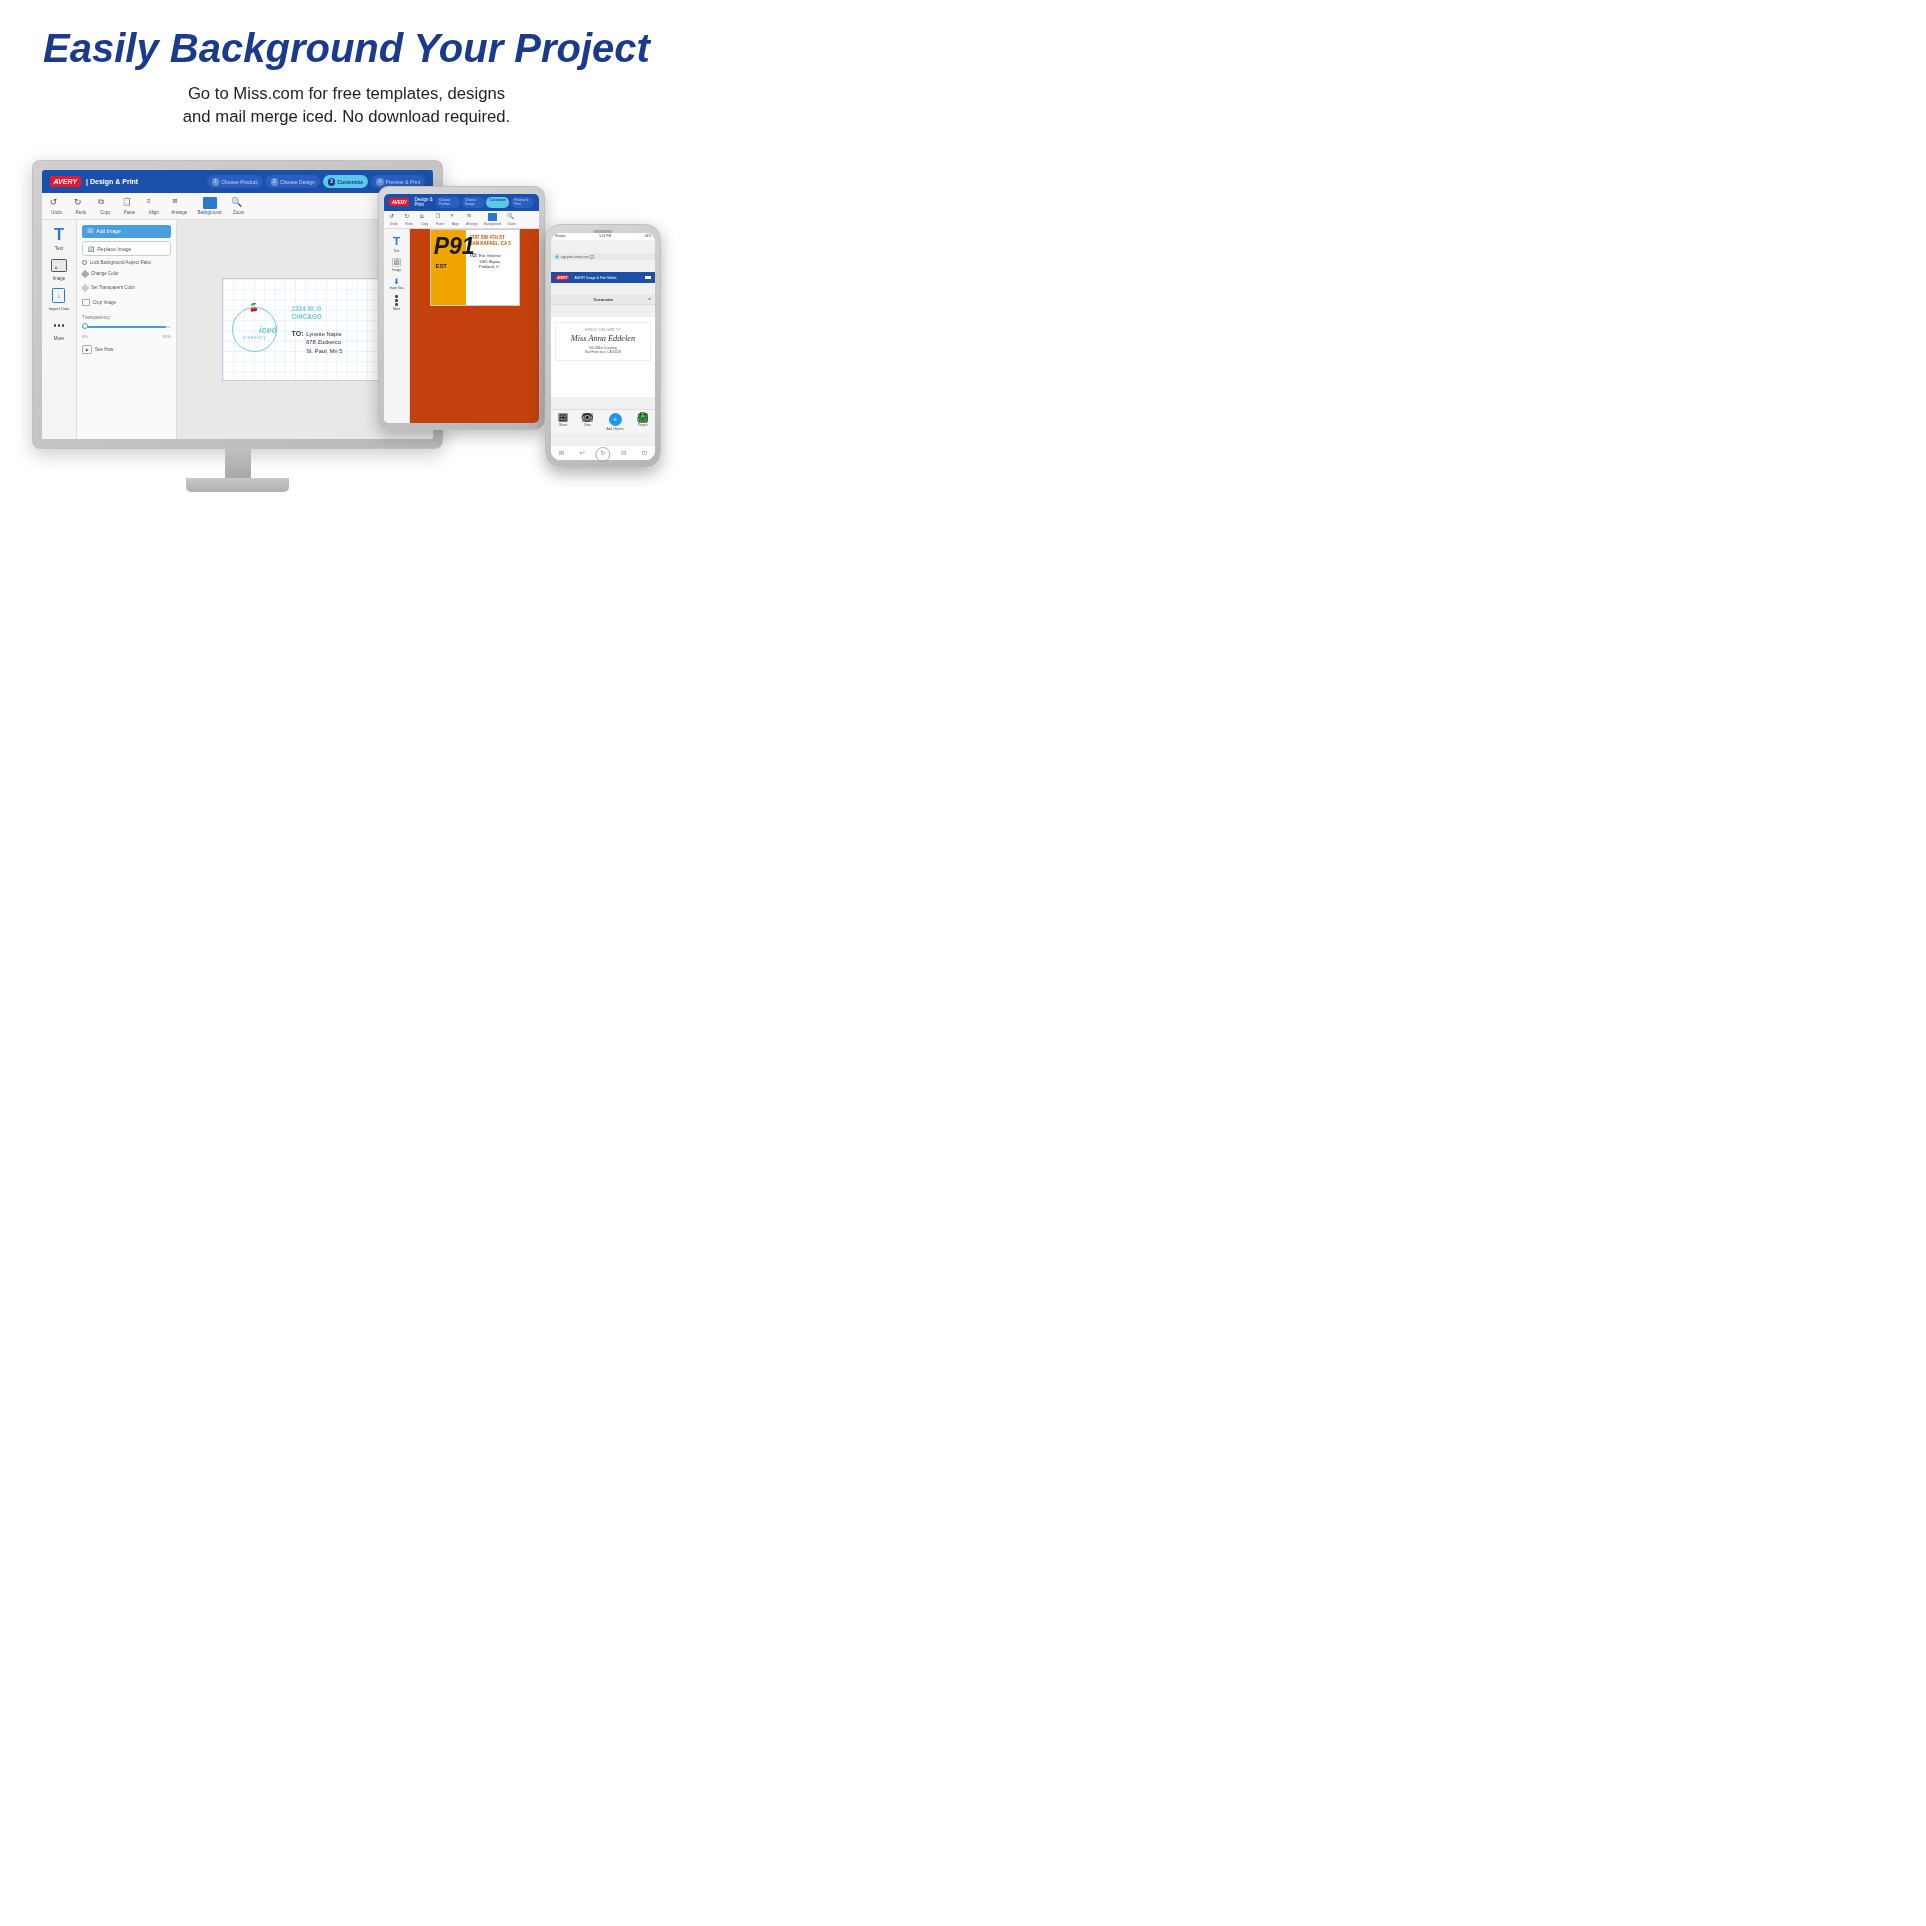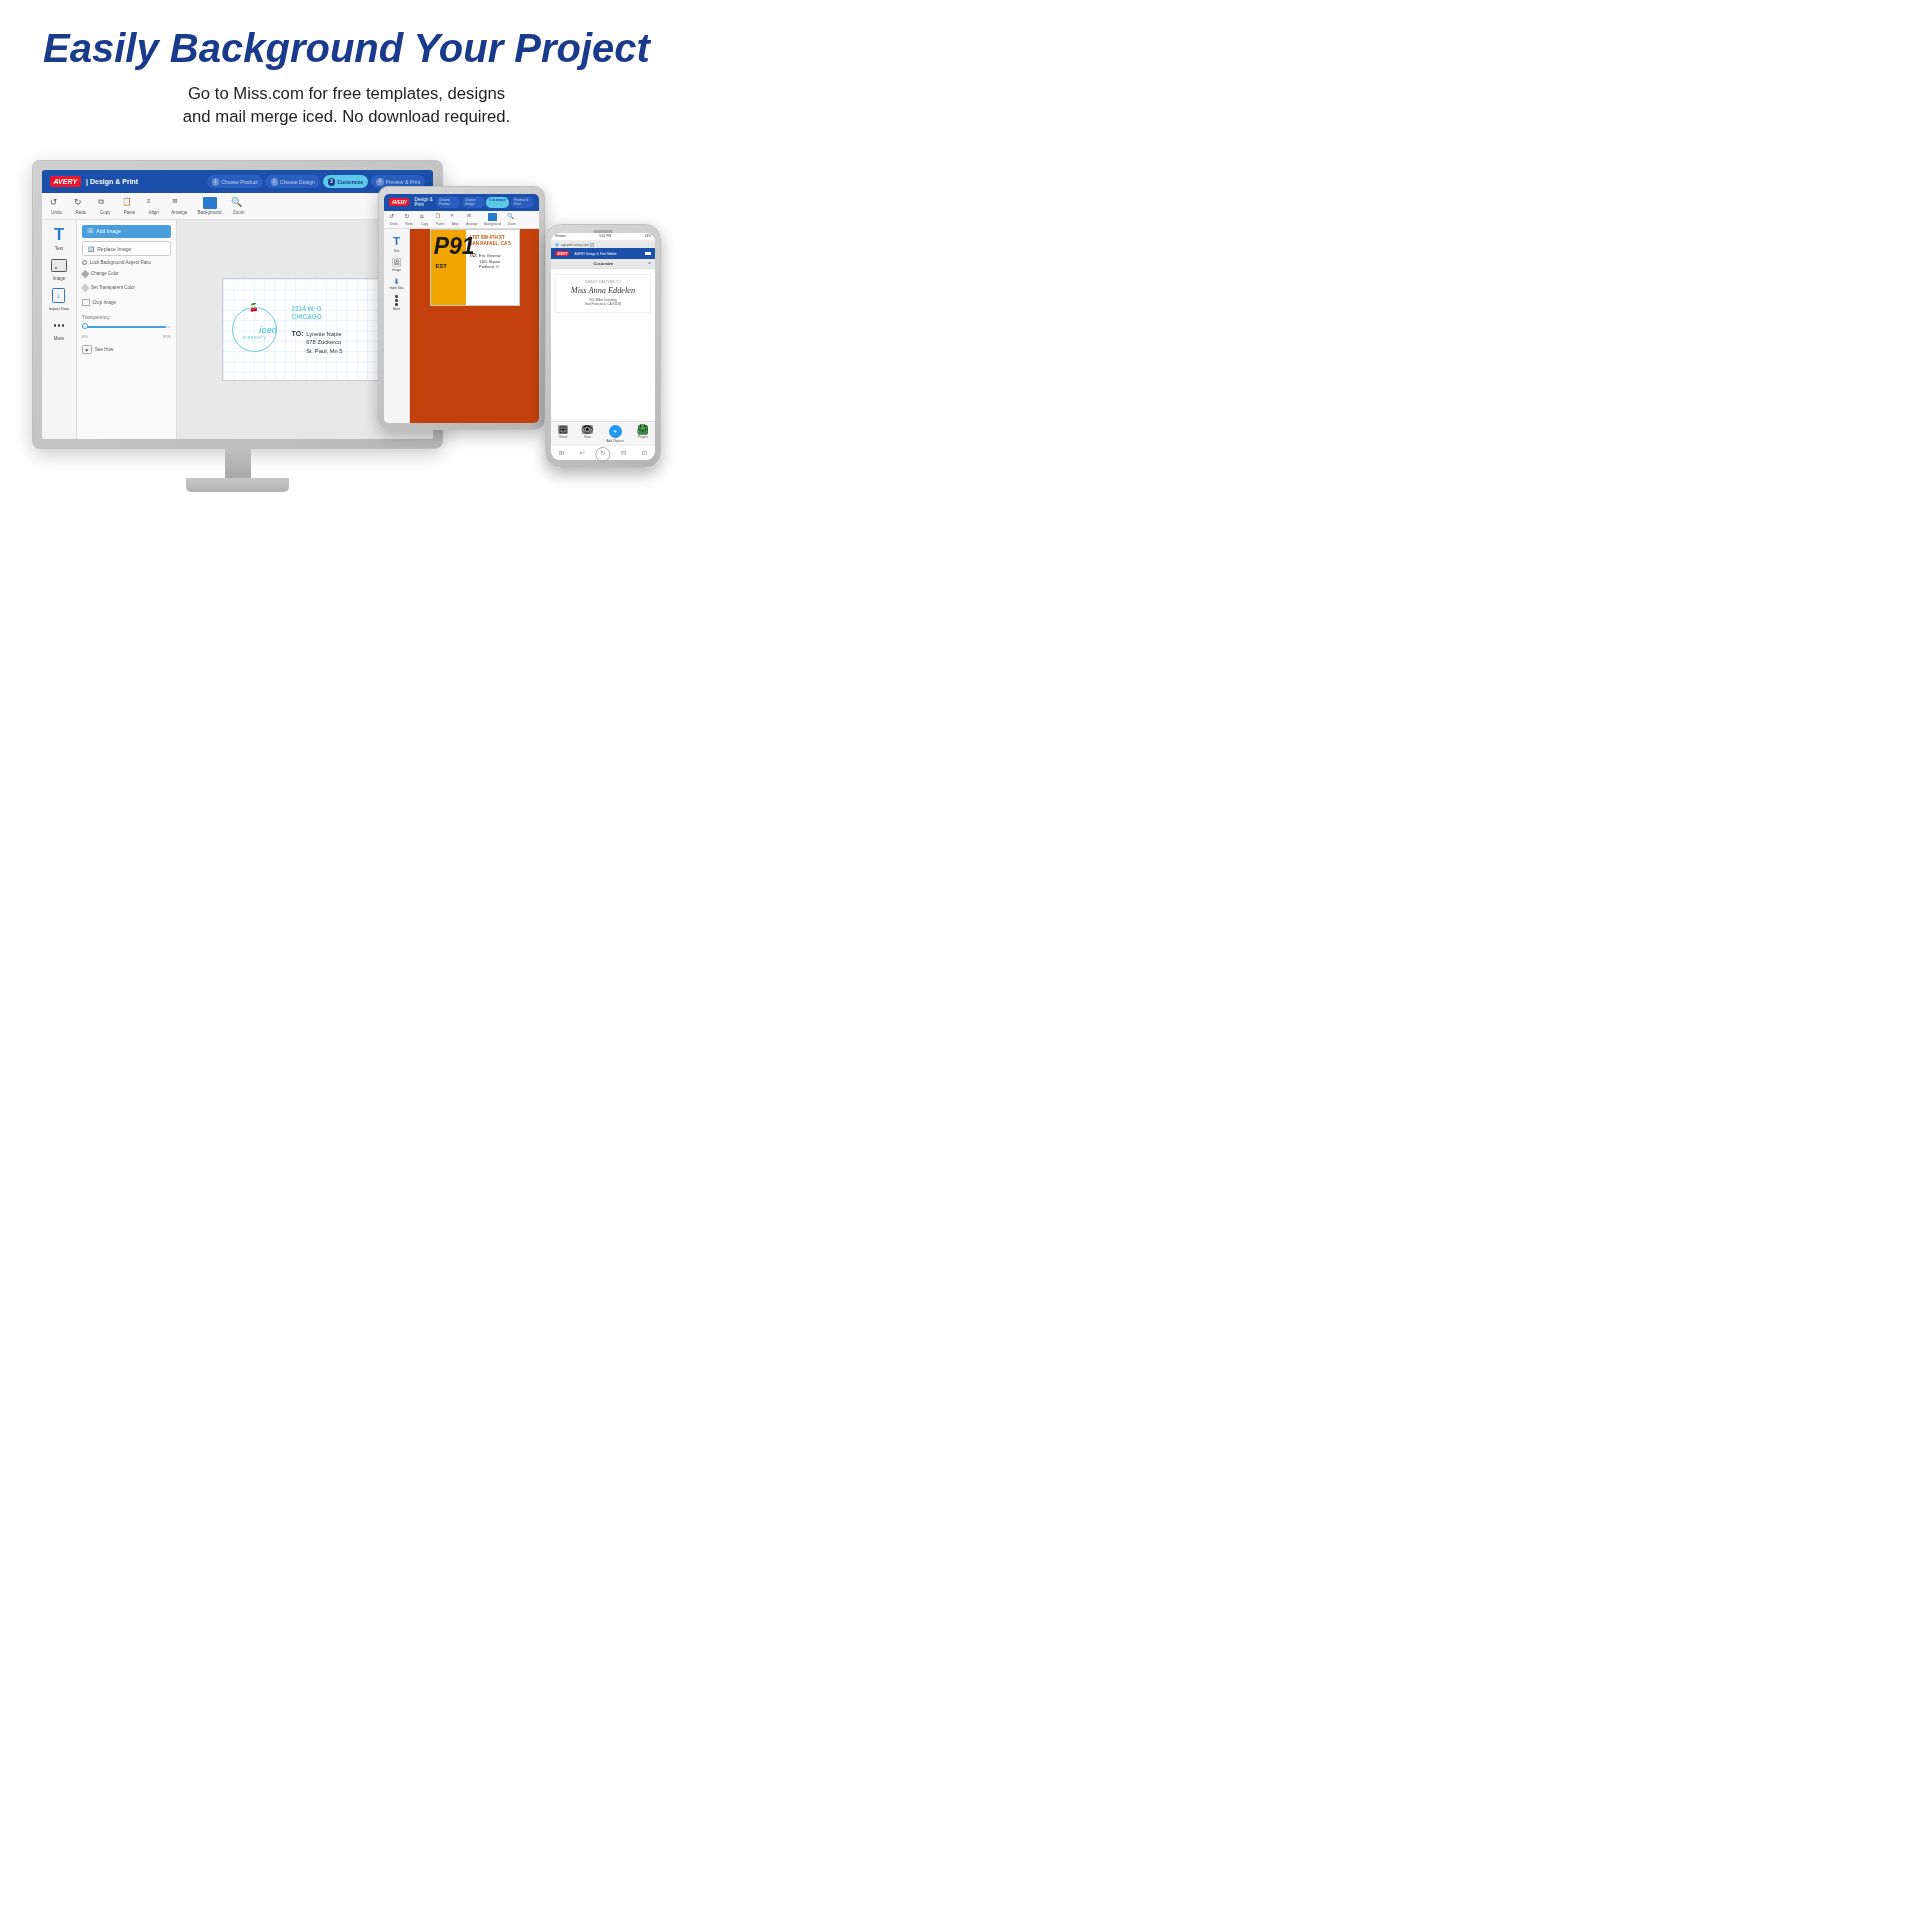--- a/index.html
+++ b/index.html
@@ -779,20 +779,21 @@
     }
 
     .phone-screen {
       width: 100%;
       height: 100%;
       background: #f0f0f0;
       border-radius: 9px;
       overflow: hidden;
       display: flex;
       flex-direction: column;
+      gap: 12px;
     }
 
     .phone-status-bar {
       background: white;
       padding: 1.3px 3.9px;
       display: flex;
       justify-content: space-between;
       font-size: 3.2px;
       color: #333;
       flex-shrink: 0;

